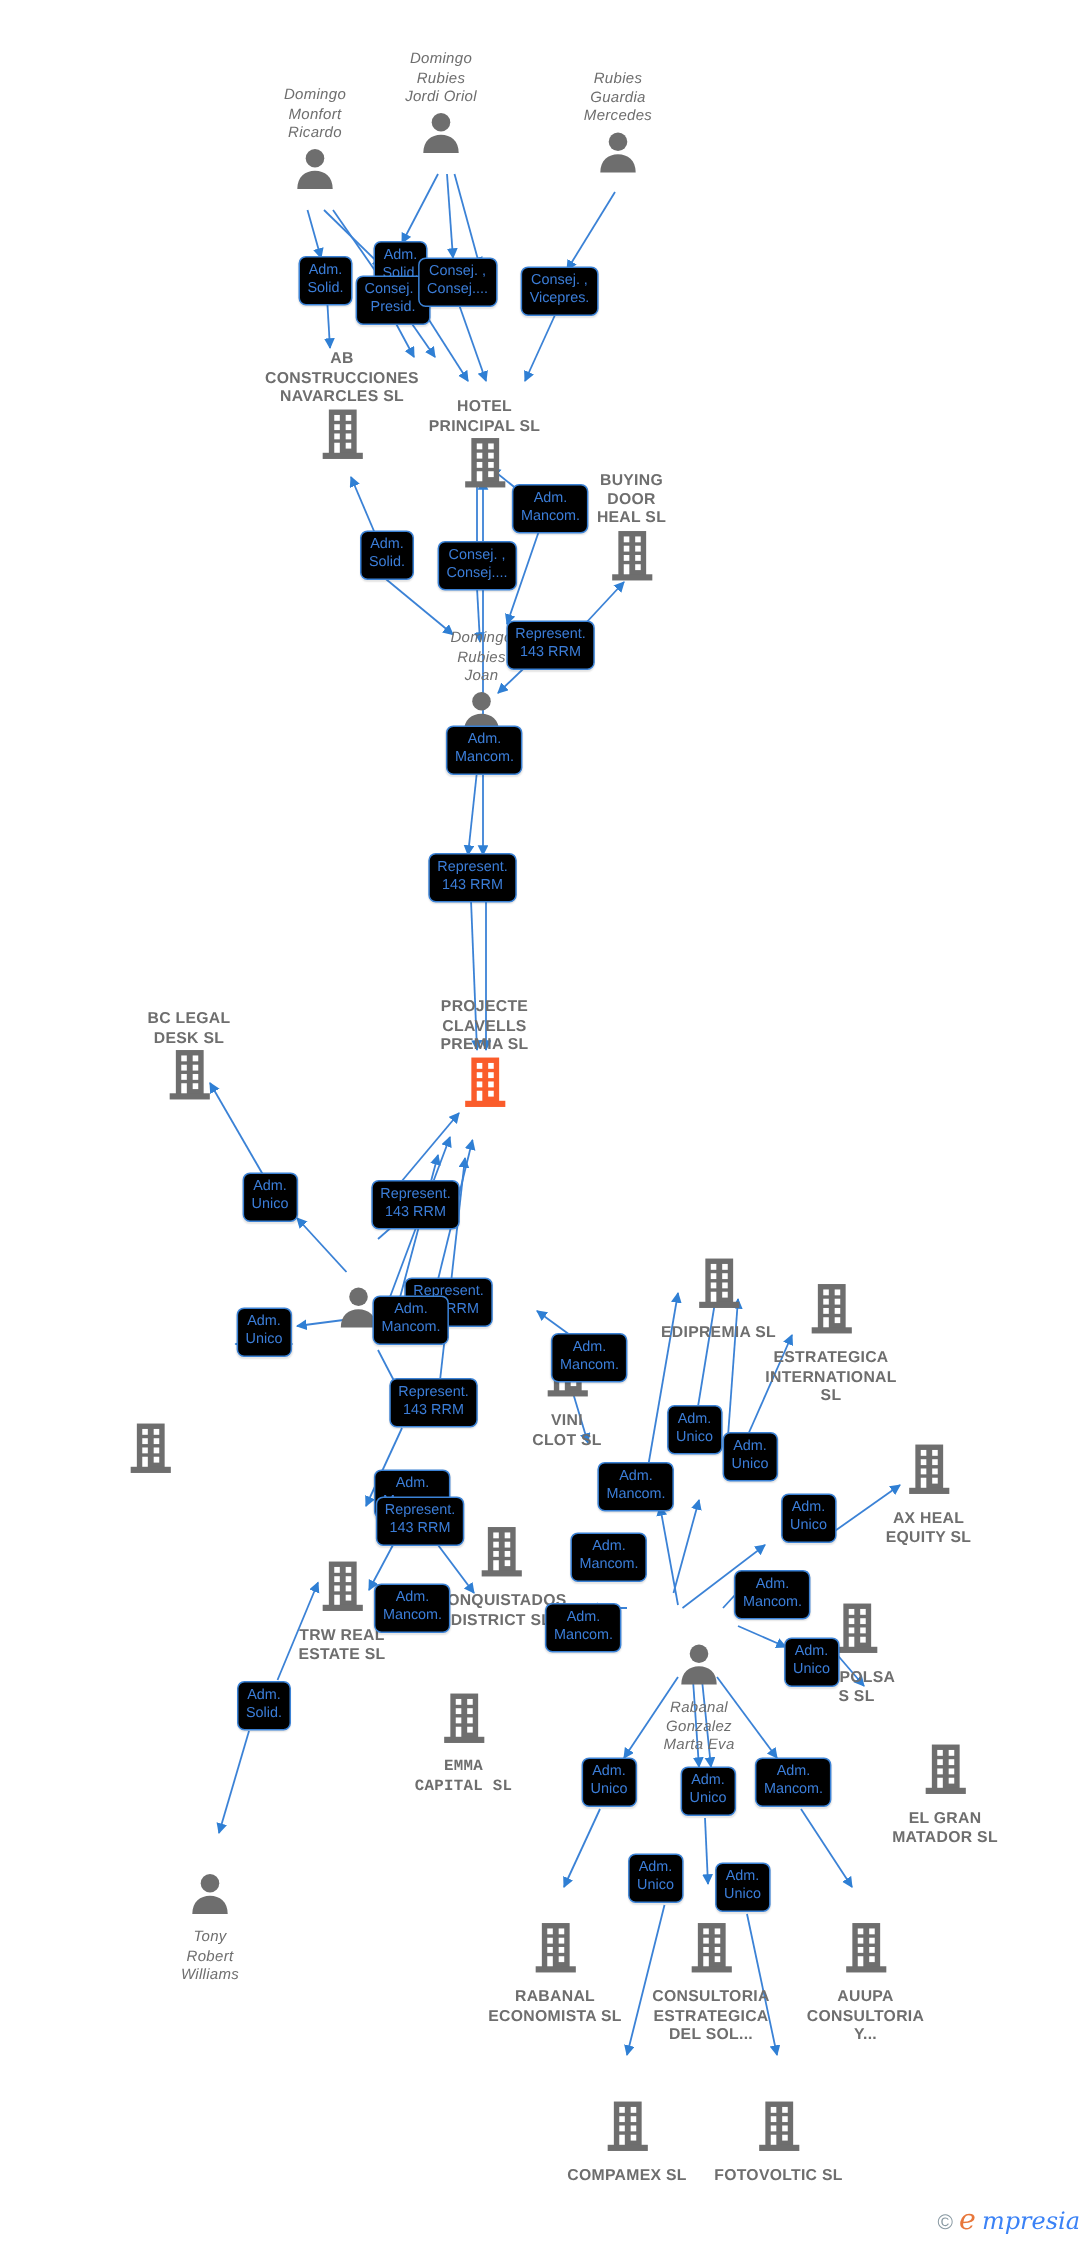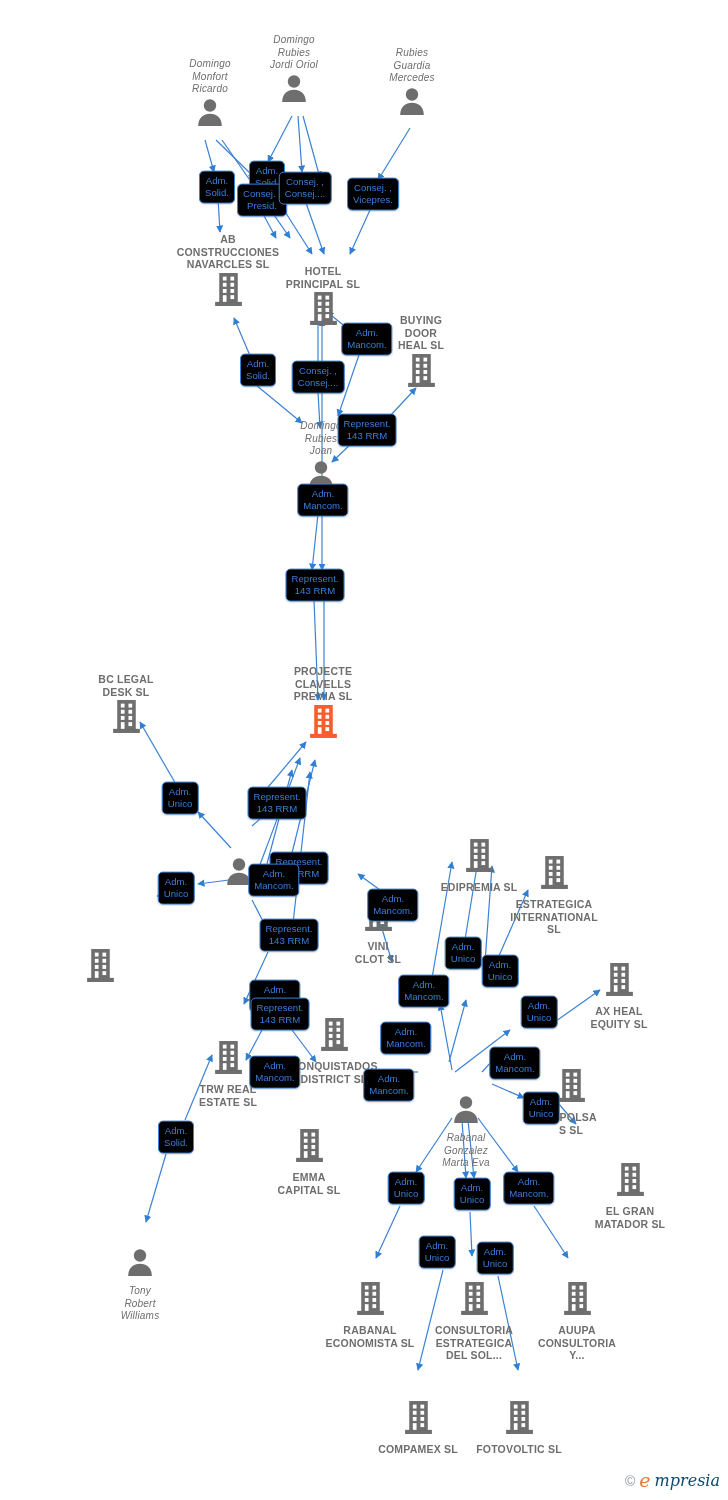--- a/index.html
+++ b/index.html
@@ -32,21 +32,21 @@
     box-shadow:0 1px 1px rgba(0,0,0,.10);
     font-family:"Liberation Sans", sans-serif;
   }
 
   .wm{
     position:absolute;right:8px;bottom:10px;display:flex;align-items:center;
     gap:4px;font-size:15px;color:#1f6f8b;
   }
   .wm .c{color:#8a9aa3;font-size:14px;}
   .wm .e{color:#e8773a;font-style:italic;font-size:19px;font-family:"DejaVu Serif",serif;line-height:1;}
-  .wm .rest{color:#0c4a6e;font-style:italic;font-size:16px;font-family:"DejaVu Serif",serif;}
+  .wm .rest{color:#3b82f6;font-style:italic;font-size:16px;font-family:"DejaVu Serif",serif;}
 </style>
 </head>
 <body>
 
 <div id="stage">
 
   <svg class="edges" viewBox="0 0 728 1500" xmlns="http://www.w3.org/2000/svg">
     <defs>
       <marker id="ar" markerWidth="7" markerHeight="7" refX="5.4" refY="3" orient="auto">
         <path d="M0,0 L6,3 L0,6 z" fill="#2f7fd4"></path>
@@ -307,21 +307,21 @@
               <rect x="16.9" y="10.5" width="3.6" height="3.8"></rect>
               <rect x="9.5" y="16.5" width="3.6" height="3.8"></rect>
               <rect x="16.9" y="16.5" width="3.6" height="3.8"></rect>
               <rect x="9.5" y="22.5" width="3.6" height="6.5"></rect>
               <rect x="16.9" y="22.5" width="3.6" height="3.8"></rect>
             </g>
           </svg></span>
         <span class="label">CONQUISTADOS
 DISTRICT  SL</span>
       </div>
-      <div class="node label-below" style="left: 309px; top: 1128px;">
+      <div class="node label-below" style="left: 309px; top: 1128px; font-family: Liberation Mono, monospace;">
         <span class="glyph"><svg width="31" height="35" viewBox="0 0 30 34" xmlns="http://www.w3.org/2000/svg">
             <rect x="6" y="1" width="18" height="30" fill="#6e6e6e"></rect>
             <rect x="2" y="29" width="26" height="4" fill="#6e6e6e"></rect>
             <g fill="#ffffff">
               <rect x="9.5" y="4.5" width="3.6" height="3.8"></rect>
               <rect x="16.9" y="4.5" width="3.6" height="3.8"></rect>
               <rect x="9.5" y="10.5" width="3.6" height="3.8"></rect>
               <rect x="16.9" y="10.5" width="3.6" height="3.8"></rect>
               <rect x="9.5" y="16.5" width="3.6" height="3.8"></rect>
               <rect x="16.9" y="16.5" width="3.6" height="3.8"></rect>

